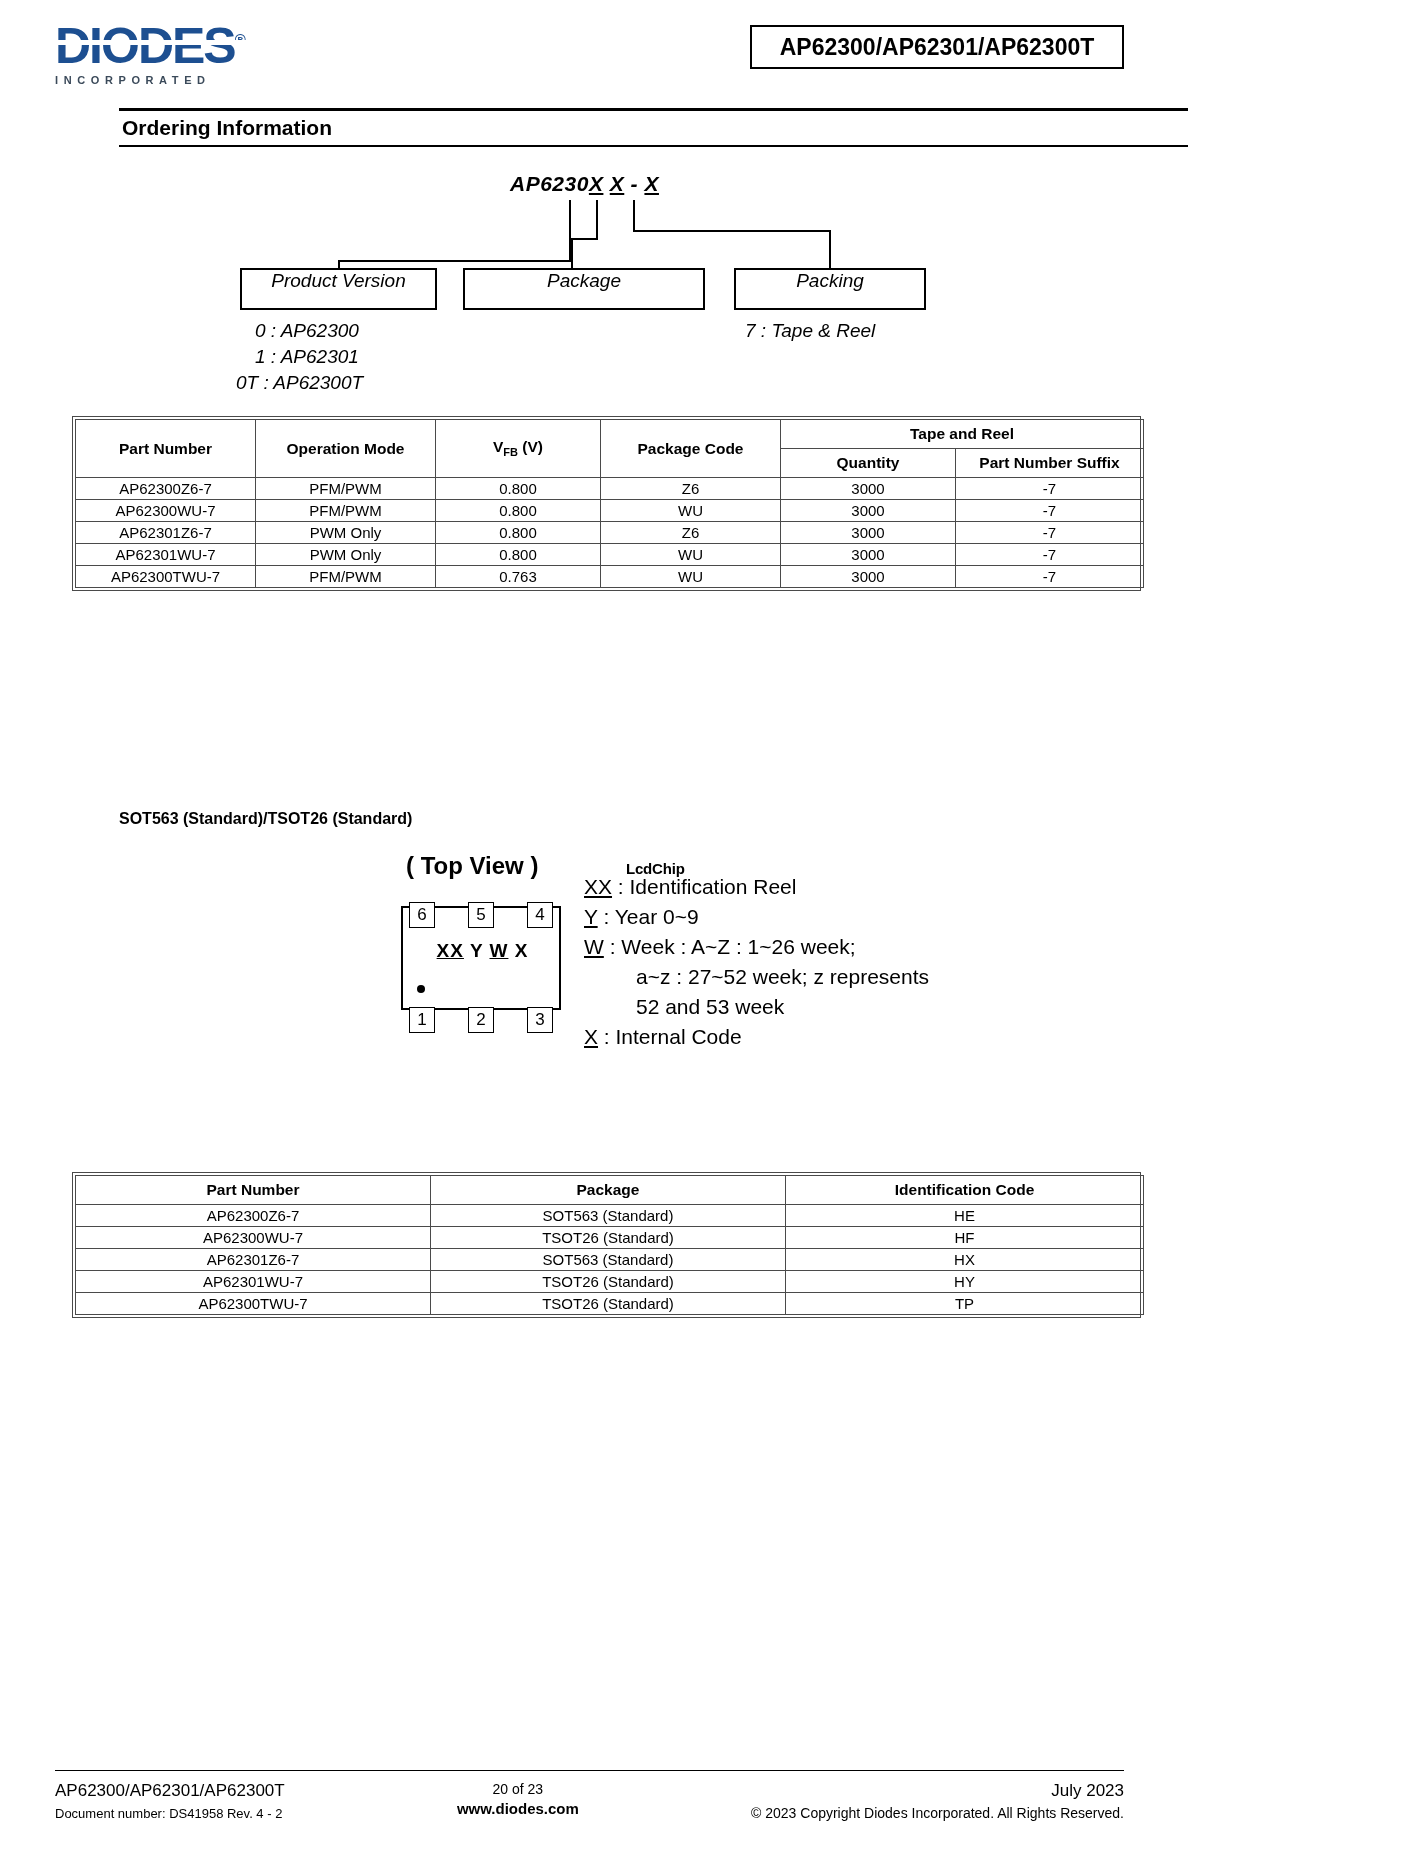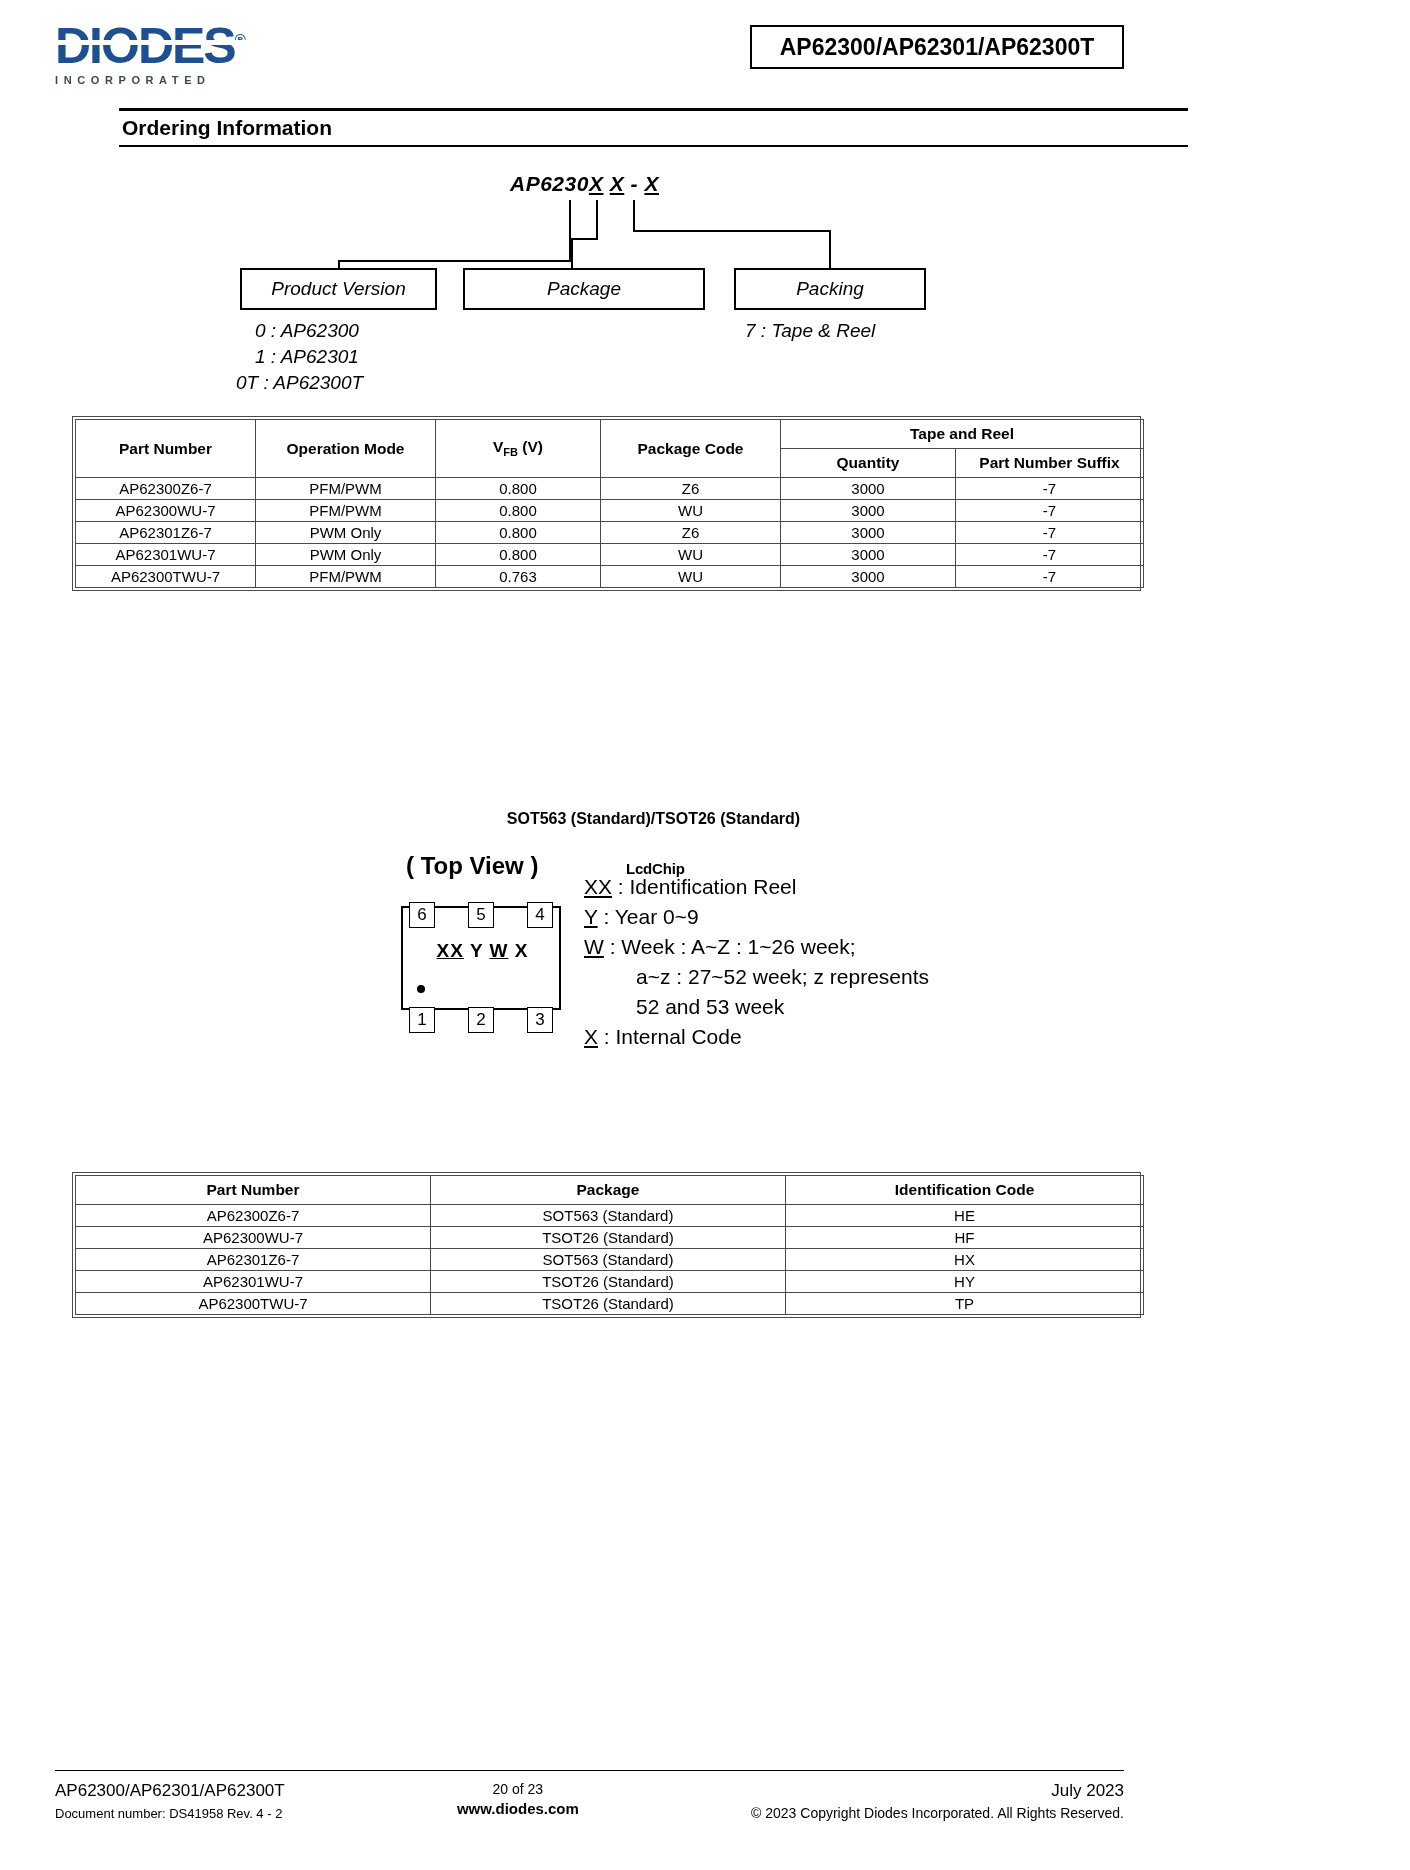--- a/index.html
+++ b/index.html
@@ -120,21 +120,21 @@
   }
   .part-code u { text-decoration: underline; }
 
   .conn { position: absolute; background: #000; }
 
   .ord-box {
     position: absolute;
     border: 2px solid #000;
     height: 42px;
     display: flex;
-    align-items: center;
+    align-items: flex-start;
     justify-content: center;
     font-size: 19px;
     background: #fff;
   }
   .ord-box-pv { left: 185px; top: 108px; width: 197px; }
   .ord-box-pk { left: 408px; top: 108px; width: 242px; }
   .ord-box-pc { left: 679px; top: 108px; width: 192px; }
 
   .ord-list {
     position: absolute;
@@ -170,21 +170,20 @@
     border: 1px solid #4a4a4a;
     padding: 2px;
   }
   .sub { font-size: 11px; vertical-align: sub; }
 
   
   .mark-pkg-title {
     position: absolute;
     left: 0; top: 0;
     width: 1069px;
-    text-align: center;
     font-size: 16px;
     font-weight: bold;
   }
   .topview-label {
     position: absolute;
     left: 287px; top: 42px;
     font-size: 24px;
     font-weight: bold;
     white-space: nowrap;
   }

